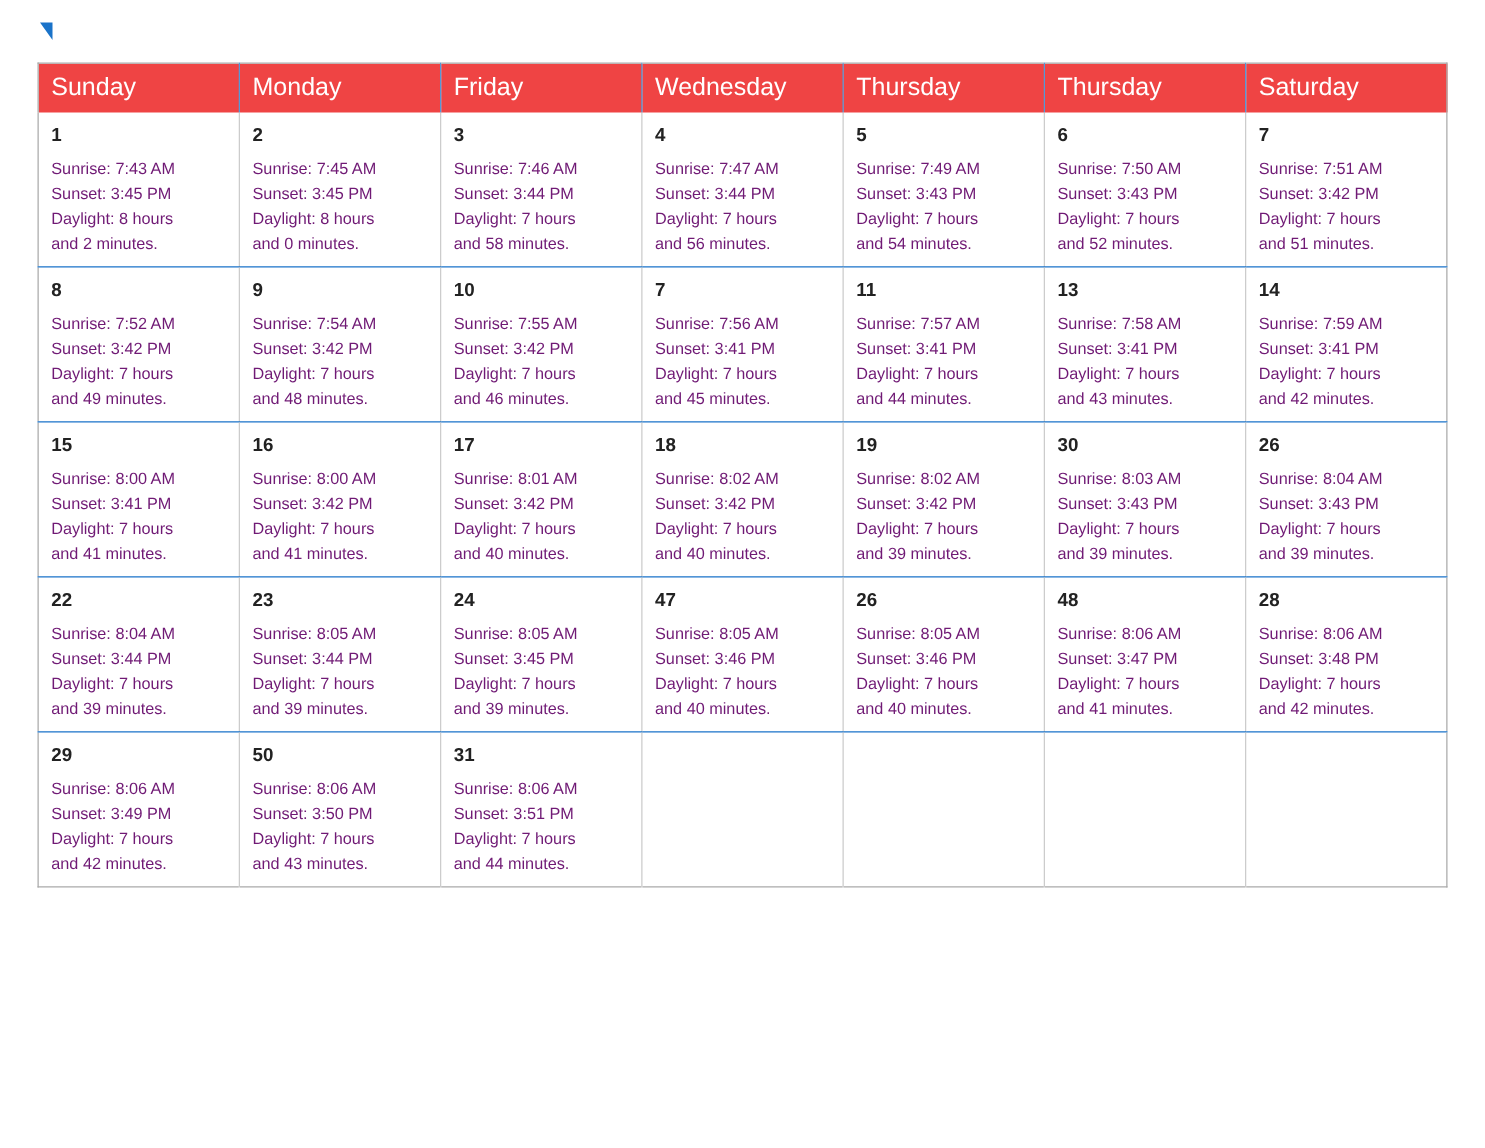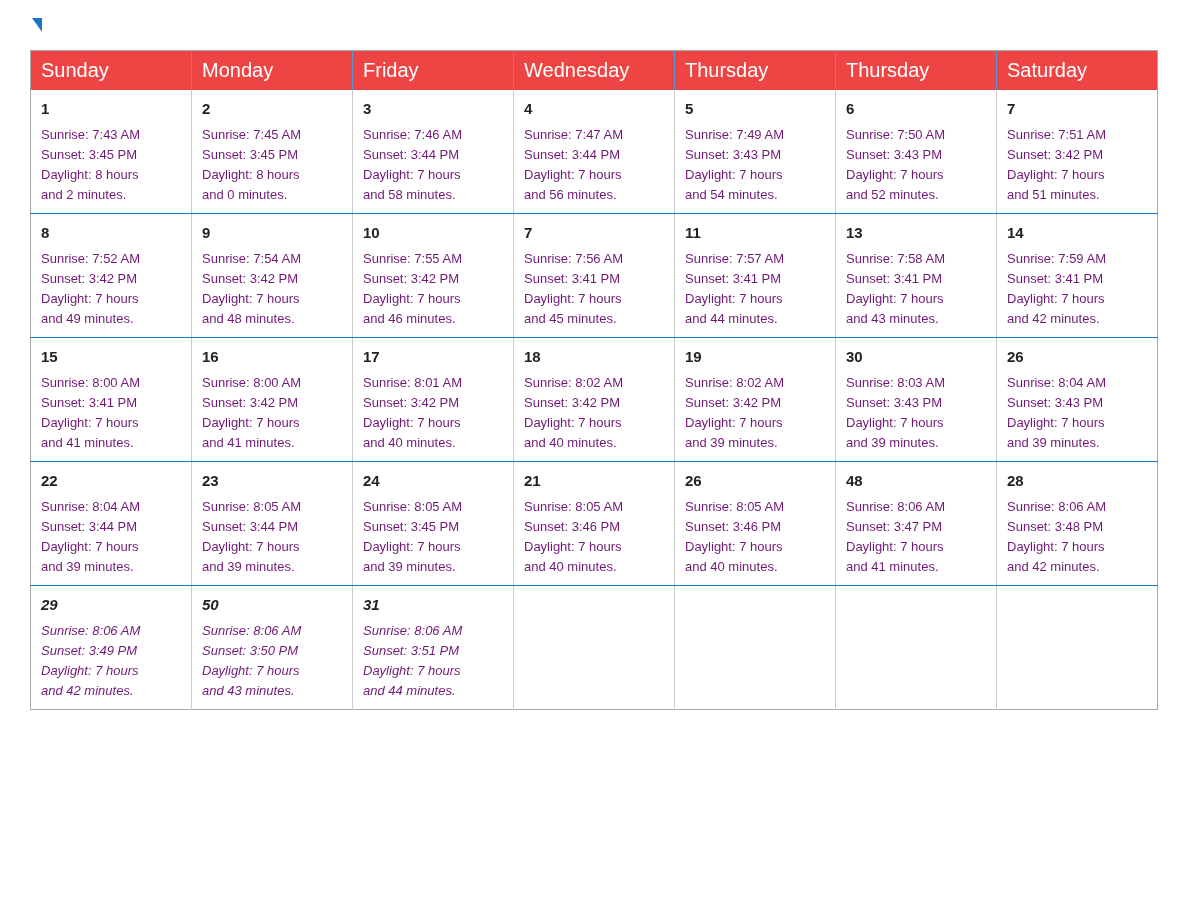--- a/index.html
+++ b/index.html
@@ -89,21 +89,20 @@
       min-height: 110px;
       font-size: 13px;
       line-height: 1.5;
       color: #333;
     }
     .calendar-table td:last-child {
       border-right: none;
     }
     .calendar-table tr:last-child td {
       border-bottom: none;
-      font-style: italic;
     }
     .day-number {
       font-size: 15px;
       font-weight: bold;
       color: #222;
       display: block;
       margin-bottom: 4px;
     }
     .day-info {
       font-size: 13px;
@@ -241,21 +240,21 @@
       </td>
         <td>
         <span class="day-number">23</span>
         <span class="day-info">Sunrise: 8:05 AM<br>Sunset: 3:44 PM<br>Daylight: 7 hours<br>and 39 minutes.</span>
       </td>
         <td>
         <span class="day-number">24</span>
         <span class="day-info">Sunrise: 8:05 AM<br>Sunset: 3:45 PM<br>Daylight: 7 hours<br>and 39 minutes.</span>
       </td>
         <td>
-        <span class="day-number">21</span>
+        <span class="day-number">47</span>
         <span class="day-info">Sunrise: 8:05 AM<br>Sunset: 3:46 PM<br>Daylight: 7 hours<br>and 40 minutes.</span>
       </td>
         <td>
         <span class="day-number">26</span>
         <span class="day-info">Sunrise: 8:05 AM<br>Sunset: 3:46 PM<br>Daylight: 7 hours<br>and 40 minutes.</span>
       </td>
         <td>
         <span class="day-number">48</span>
         <span class="day-info">Sunrise: 8:06 AM<br>Sunset: 3:47 PM<br>Daylight: 7 hours<br>and 41 minutes.</span>
       </td>

